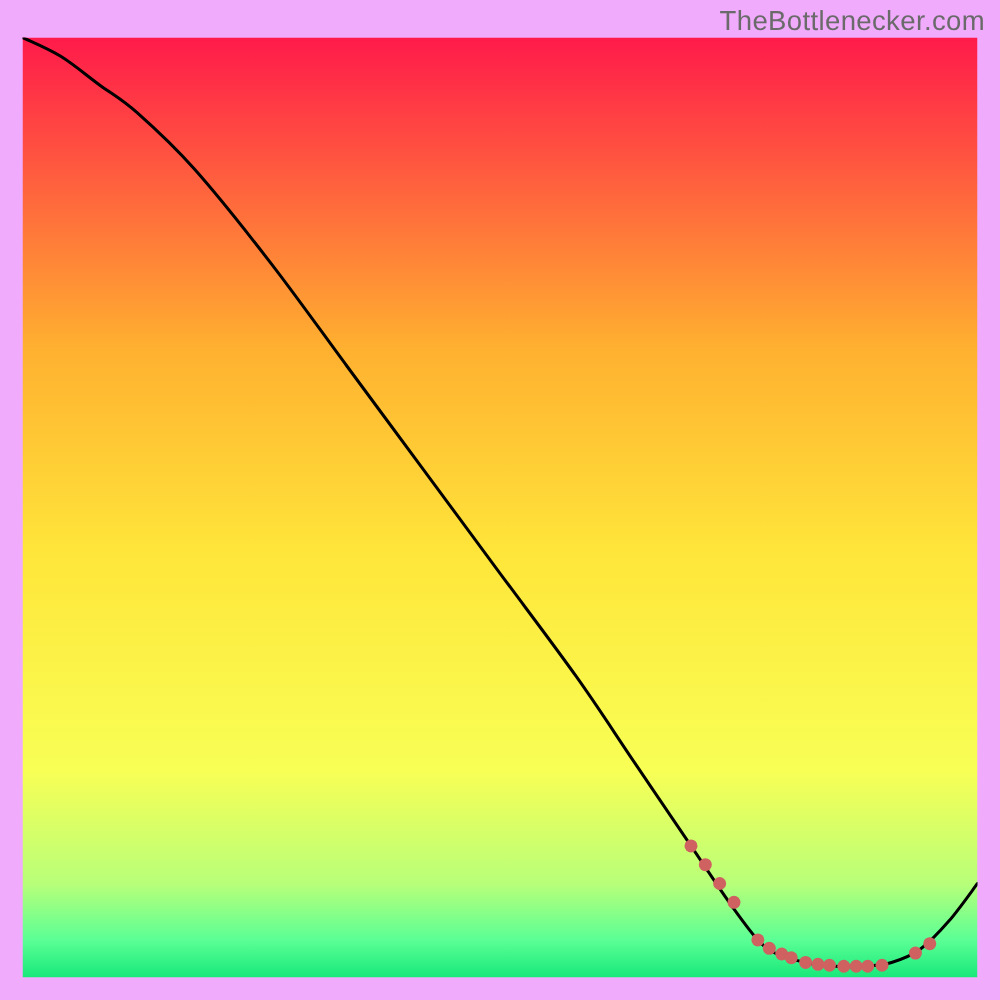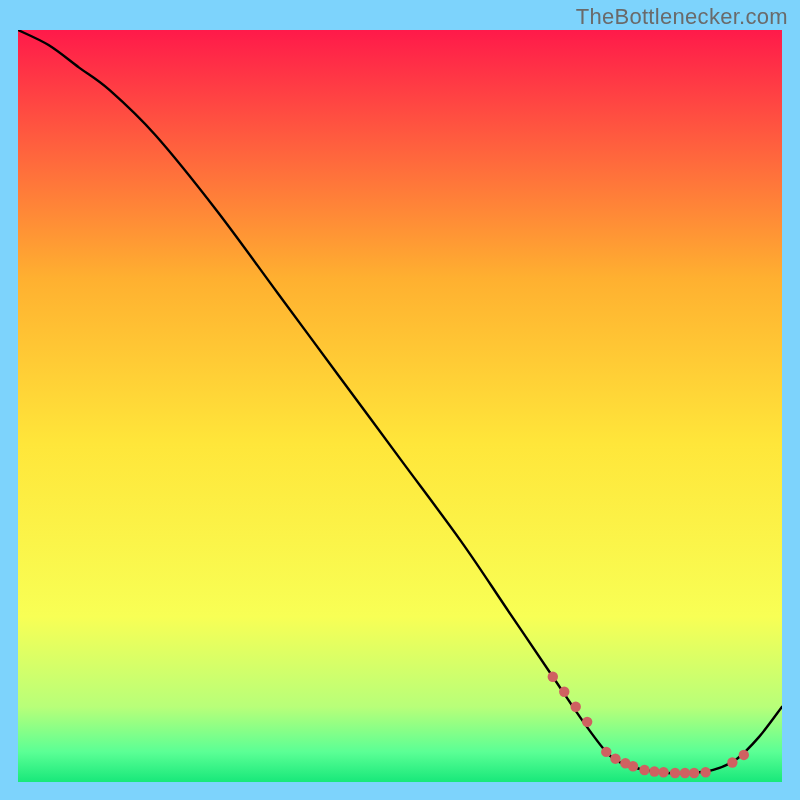--- a/index.html
+++ b/index.html
@@ -8,21 +8,21 @@
     width: 800px;
     height: 800px;
     background: #000000;
     overflow: hidden;
     font-family: Arial, Helvetica, sans-serif;
   }
   .outer {
     position: relative;
     width: 800px;
     height: 800px;
-    background: #7dd3fc;
+    background: #f0abfc;
   }
   .watermark {
     position: absolute;
     top: 4px;
     right: 12px;
     color: #6a6a6a;
     font-size: 22px;
     font-weight: 500;
     letter-spacing: 0.3px;
   }

